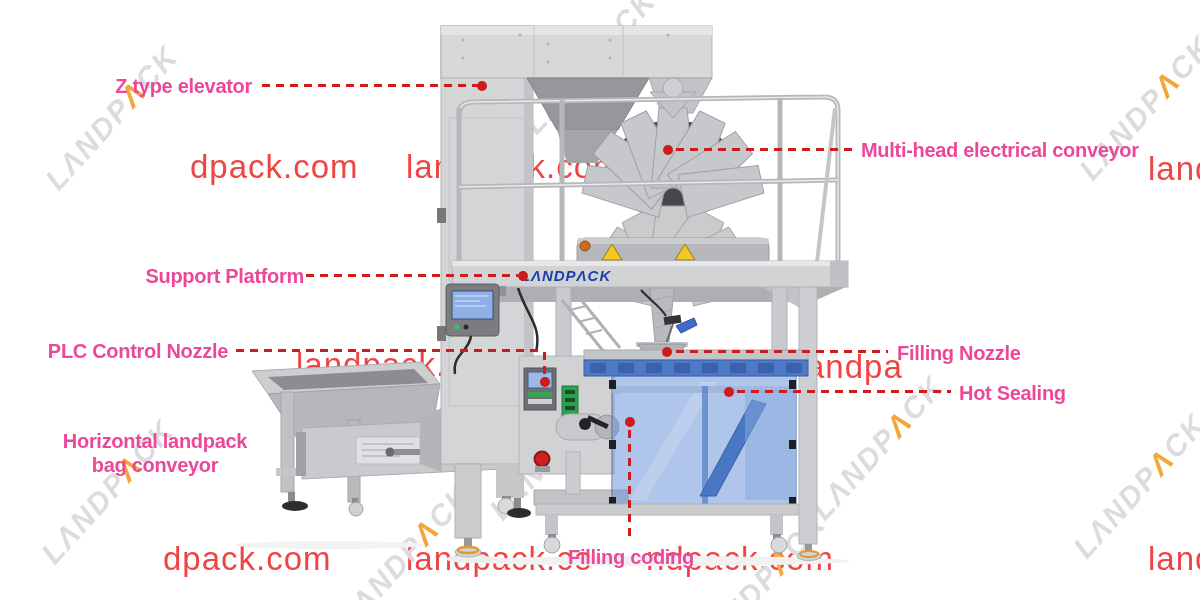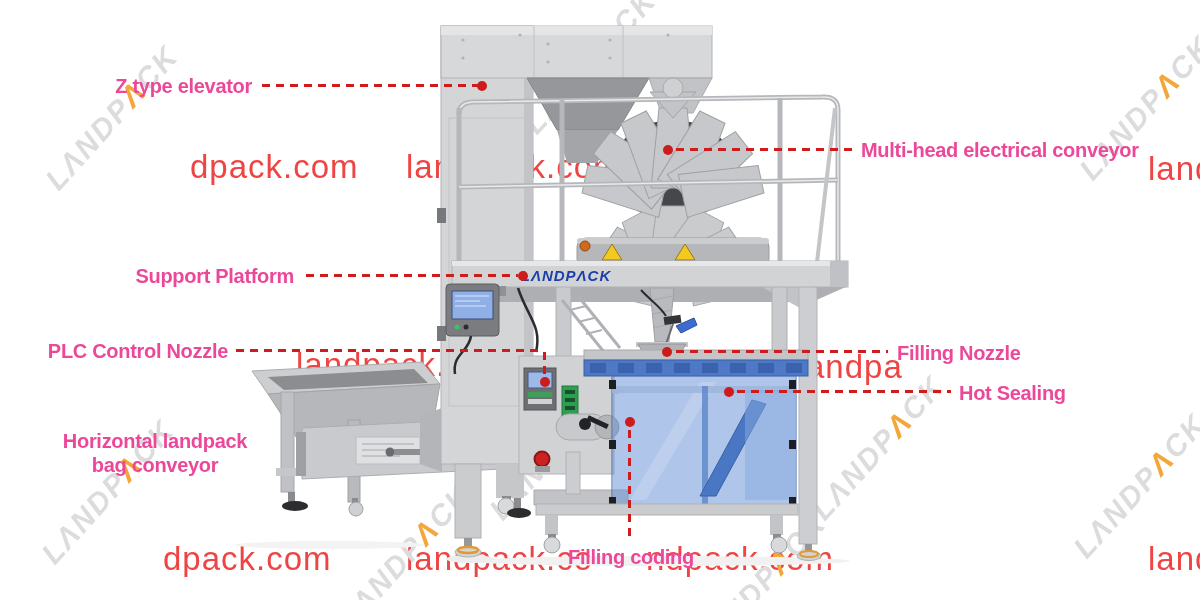--- a/index.html
+++ b/index.html
@@ -287,21 +287,21 @@
       <div class="ann-dot" style="left:477px;top:81px"></div>
     </div>
 
     <div>
       <div class="ann-dot" style="left:663px;top:145px"></div>
       <div class="ann-line-h" style="left:676px;top:148px;width:176px"></div>
       <div class="ann-label" style="left:861px;top:138px">Multi-head electrical conveyor</div>
     </div>
 
     <div>
-      <div class="ann-label right-align" style="left:102px;top:264px;width:192px">Support Platform</div>
+      <div class="ann-label right-align" style="left:112px;top:264px;width:192px">Support Platform</div>
       <div class="ann-line-h" style="left:306px;top:274px;width:212px"></div>
       <div class="ann-dot" style="left:518px;top:271px"></div>
     </div>
 
     <div>
       <div class="ann-label right-align" style="left:40px;top:339px;width:188px">PLC Control Nozzle</div>
       <div class="ann-line-h" style="left:236px;top:349px;width:306px"></div>
       <div class="ann-line-v" style="left:543px;top:352px;height:26px"></div>
       <div class="ann-dot" style="left:540px;top:377px"></div>
     </div>

